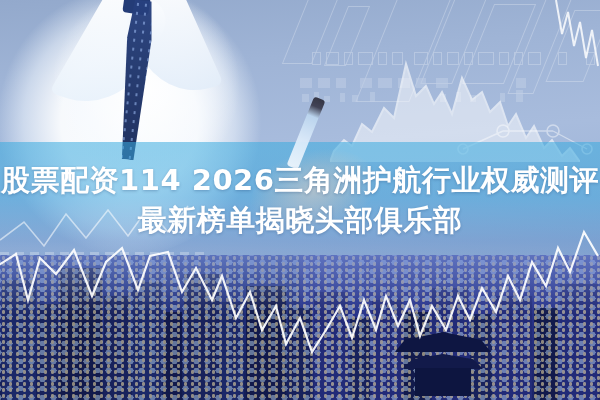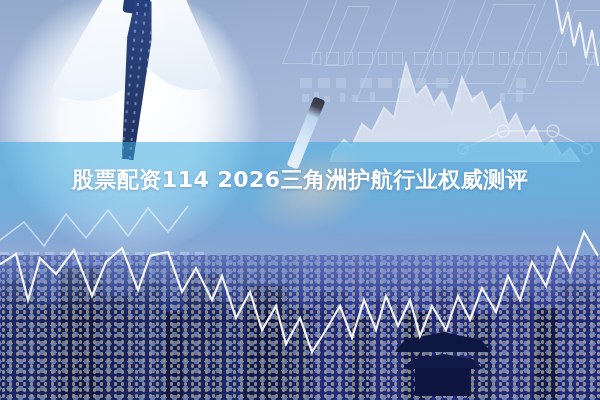--- a/index.html
+++ b/index.html
@@ -151,21 +151,21 @@
   
   .lines{position:absolute;left:0;top:0;width:600px;height:400px;}
   .lines svg{display:block;}
 
   
   .title{
     position:absolute;left:0;top:160px;width:600px;
     text-align:center;
     color:#ffffff;
     font-weight:bold;
-    font-size:22px;
+    font-size:29px;
     line-height:40px;
     letter-spacing:.5px;
     text-shadow:0 1px 3px rgba(25,60,110,.30);
     font-family:"DejaVu Sans","Liberation Sans",sans-serif;
   }
   .title .ln{display:block;white-space:nowrap;}
 
   
   .ticks{position:absolute;display:flex;gap:6px;opacity:.35;}
   .ticks i{display:block;width:9px;height:11px;background:rgba(255,255,255,.75);}
@@ -331,15 +331,16 @@
   <div class="lines">
     <svg width="600" height="400" viewBox="0 0 600 400">
       <polyline fill="none" stroke="rgba(255,255,255,.92)" stroke-width="2.2" points="-6,268 16,254 28,300 40,258 56,274 74,250 92,296 106,262 122,248 138,290 150,256 168,252 182,292 196,268 212,300 222,276 236,318 250,292 262,330 276,306 286,344 300,318 312,352 326,330 340,306 352,338 364,300 376,330 386,296 398,326 410,300 420,336 432,306 446,330 458,296 470,320 482,288 496,312 508,276 520,300 532,262 546,286 558,248 570,272 584,232 598,256"></polyline>
       <polyline fill="none" stroke="rgba(255,255,255,.82)" stroke-width="2" points="556,0 562,34 568,12 574,46 580,22 586,58 592,30 598,66"></polyline>
       <polyline fill="none" stroke="rgba(255,255,255,.55)" stroke-width="1.6" points="0,240 24,222 44,246 66,214 86,238 108,210 128,236 148,208 168,232 188,206"></polyline>
     </svg>
   </div>
 
   <div class="title">
     <span class="ln">股票配资114 2026三角洲护航行业权威测评</span>
+    <span class="ln">最新榜单揭晓头部俱乐部</span>
   </div>
 
 </div>
 
 </body></html>

